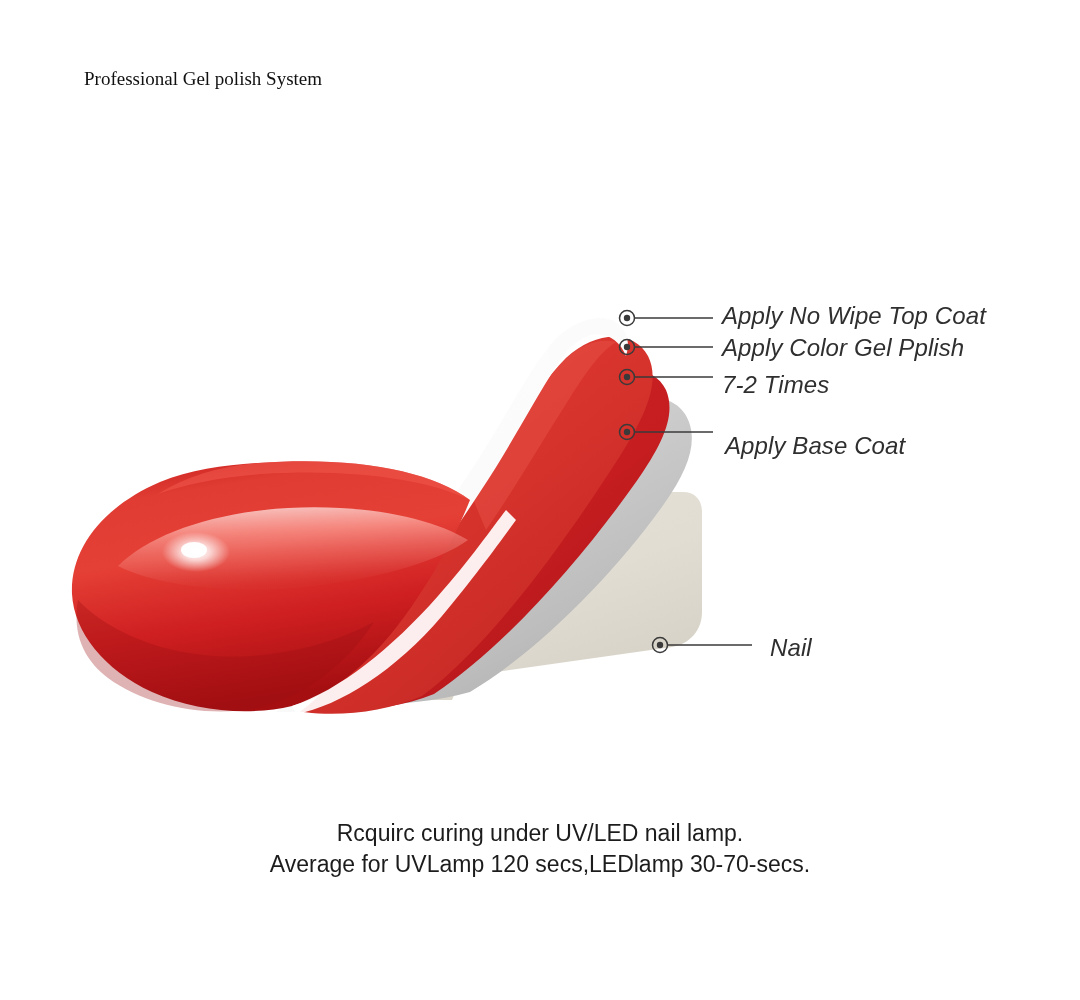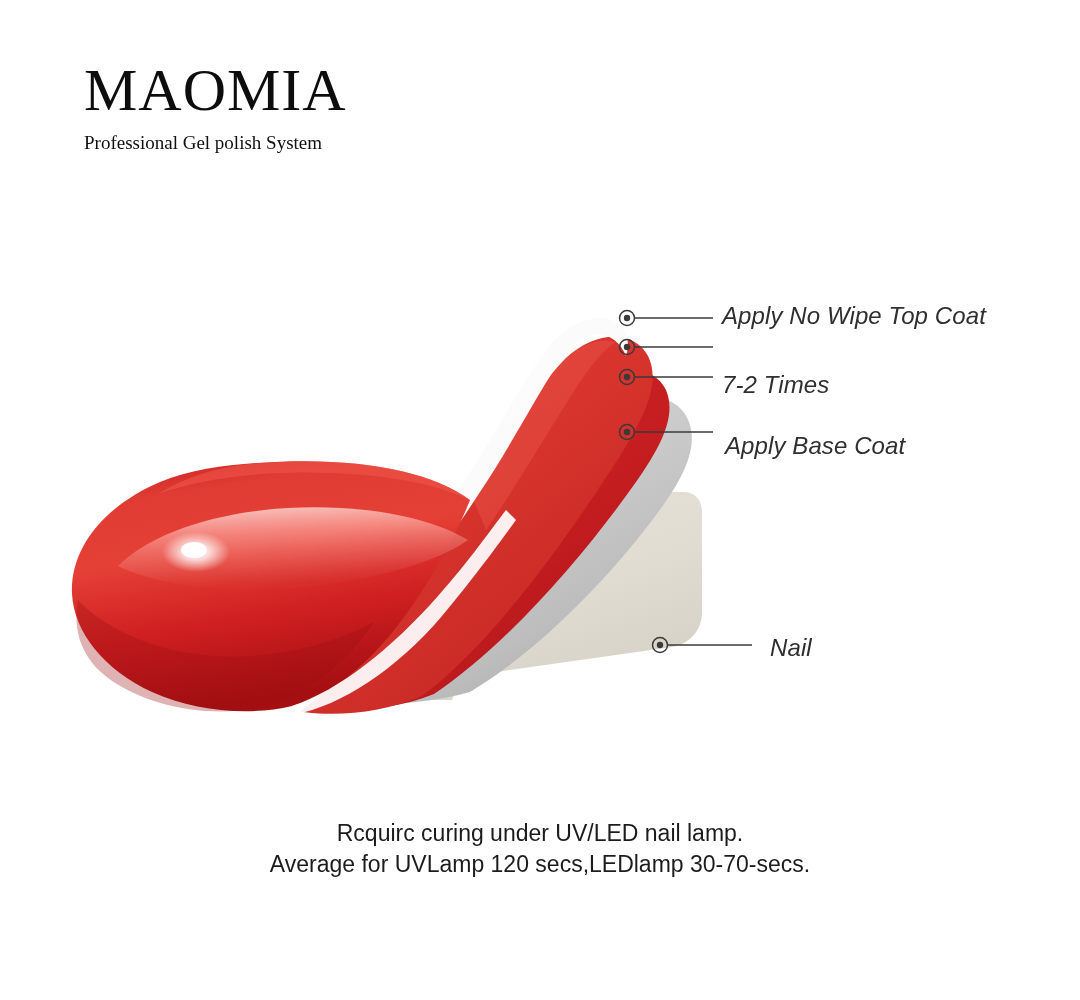--- a/index.html
+++ b/index.html
@@ -87,21 +87,20 @@
     color: #1c1c1c;
   }
   .caption div { white-space: nowrap; }
 </style>
 </head>
 <body>
 
 <div id="page">
 
   <div class="brand">
-    <div class="brand-title">MAOMIA</div>
     <div class="brand-sub">Professional Gel polish System</div>
   </div>
 
   <svg class="illustration" viewBox="0 0 1080 1000" width="1080" height="1000" xmlns="http://www.w3.org/2000/svg">
     <defs>
 
       <linearGradient id="gradRedBody" x1="0" y1="0" x2="0.25" y2="1">
         <stop offset="0%" stop-color="#c61a1c"></stop>
         <stop offset="18%" stop-color="#e03c33"></stop>
         <stop offset="42%" stop-color="#e54036"></stop>
@@ -309,20 +308,21 @@
 
       <g>
         <line x1="667" y1="645" x2="752" y2="645" stroke="#3a3a3a" stroke-width="1.7"></line>
         <circle cx="660" cy="645" r="7.5" fill="none" stroke="#3a3a3a" stroke-width="1.5"></circle>
         <circle cx="660" cy="645" r="3.2" fill="#3a3a3a"></circle>
       </g>
     </g>
   </svg>
 
   <div class="callout-label l0">Apply No Wipe Top Coat</div>
+  <div class="callout-label l1">Apply Color Gel Pplish</div>
   <div class="callout-label l2">7-2 Times</div>
   <div class="callout-label l3">Apply Base Coat</div>
   <div class="callout-label l4">Nail</div>
 
   <div class="caption">
     <div>Rcquirc curing under UV/LED nail lamp.</div>
     <div>Average for UVLamp 120 secs,LEDlamp 30-70-secs.</div>
   </div>
 
 </div>

